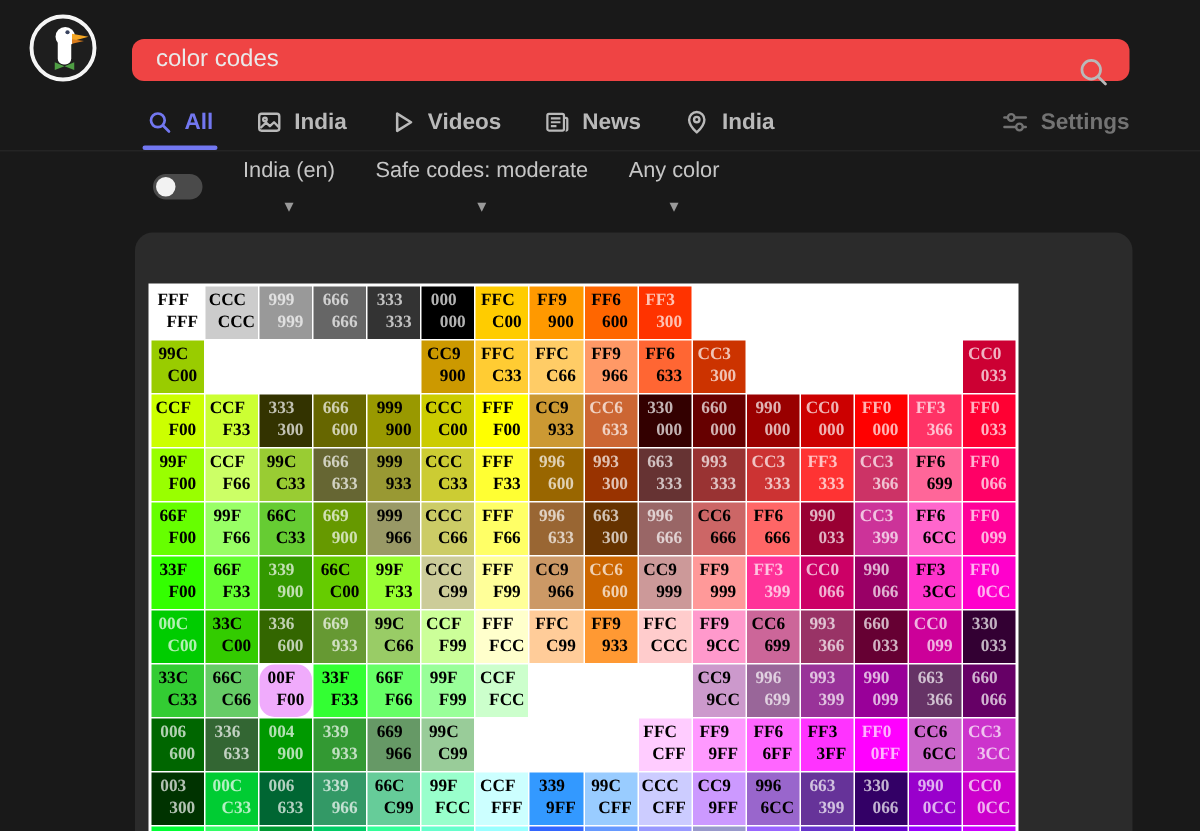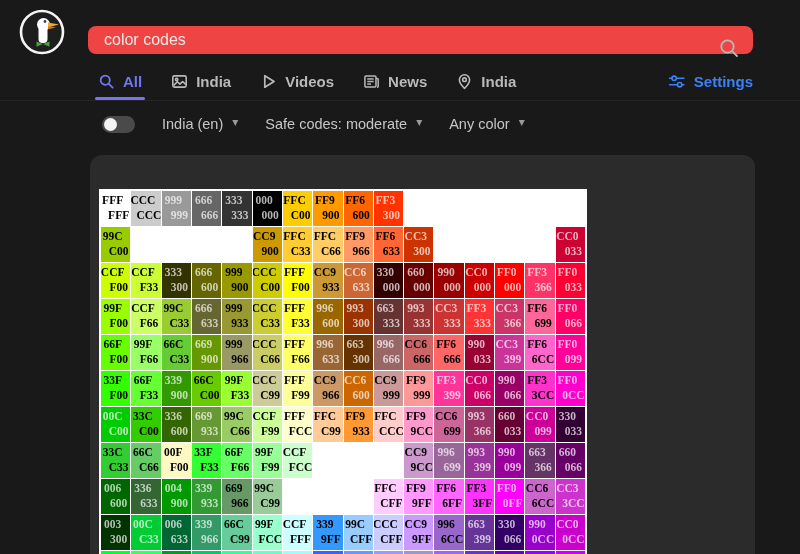--- a/index.html
+++ b/index.html
@@ -36,48 +36,48 @@
   .tab {
     position:relative; display:flex; align-items:center; gap:8px;
     color:#b9b9b9; font-size:15px; font-weight:700; height:38px; cursor:pointer;
   }
   .tab.active { color:var(--accent,#7277f0); }
   .tab.active::after {
     content:""; position:absolute; left:-3px; right:-3px; bottom:0; height:3px;
     border-radius:2px; background:var(--accent,#7277f0);
   }
   .tab .ticon { display:flex; }
-  .settings { margin-left:auto; color:#3b82f6;align-items:center; }
+  .settings { margin-left:auto; color:#737373;align-items:center; }
   .header-line { position:absolute; left:0; top:100px; width:800px; height:1px; background:#242424; }
   
   .filters {
     position:absolute; left:102px; top:111px; height:26px;
     display:flex; align-items:center; gap:27px;
     color:#c6c6c6; font-size:14.5px;
   }
-  .filter-item { display:flex; align-items:flex-start; gap:9px; cursor:pointer; }
+  .filter-item { display:flex; align-items:center; gap:9px; cursor:pointer;flex-direction:column; }
   .caret { color:#9a9a9a; font-size:12px; line-height:1; }
   .toggle {
     width:33px; height:17px; border-radius:9px; background:#4a4a4a;
     position:relative; cursor:pointer;
   }
   .toggle .knob {
     position:absolute; left:2px; top:2px; width:13px; height:13px;
     border-radius:50%; background:#f2f2f2;
   }
   
   .card {
     position:absolute; left:90px; top:155px; width:665px; height:460px;
     background:#2b2b2b; border-radius:12px;
   }
   .card-domain {
     padding:11px 0 0 35px; font-size:13.5px; color:#d8d8d8;
   }
   .grid-wrap {
-    position:absolute; left:9px; top:34px; width:488px;
+    position:absolute; left:9px; top:34px; width:580px;
     background:#ffffff; padding:2px 2px 0 2px; cursor:pointer;
   }
   .color-grid {
     display:grid; grid-template-columns:repeat(16,1fr); gap:1px;
     background:#ffffff;
   }
   .cell {
     height:35px; background:#ffffff; overflow:hidden;
     font-family:"Liberation Serif", serif; font-weight:bold; font-size:11.5px;
     text-align:center; line-height:15px;
@@ -606,21 +606,21 @@
           <span class="l2">033</span>
         </div>
         <div class="cell" style="background: rgb(51, 204, 51); color: rgb(0, 0, 0);">
           <span class="l1">33C</span>
           <span class="l2">C33</span>
         </div>
         <div class="cell" style="background: rgb(102, 204, 102); color: rgb(0, 0, 0);">
           <span class="l1">66C</span>
           <span class="l2">C66</span>
         </div>
-        <div class="cell" style="background: #fef9c3; color: rgb(0, 0, 0);">
+        <div class="cell" style="background: #f0abfc; color: rgb(0, 0, 0); border-radius: 10px;">
           <span class="l1">00F</span>
           <span class="l2">F00</span>
         </div>
         <div class="cell" style="background: rgb(51, 255, 51); color: rgb(0, 0, 0);">
           <span class="l1">33F</span>
           <span class="l2">F33</span>
         </div>
         <div class="cell" style="background: rgb(102, 255, 102); color: rgb(0, 0, 0);">
           <span class="l1">66F</span>
           <span class="l2">F66</span>

